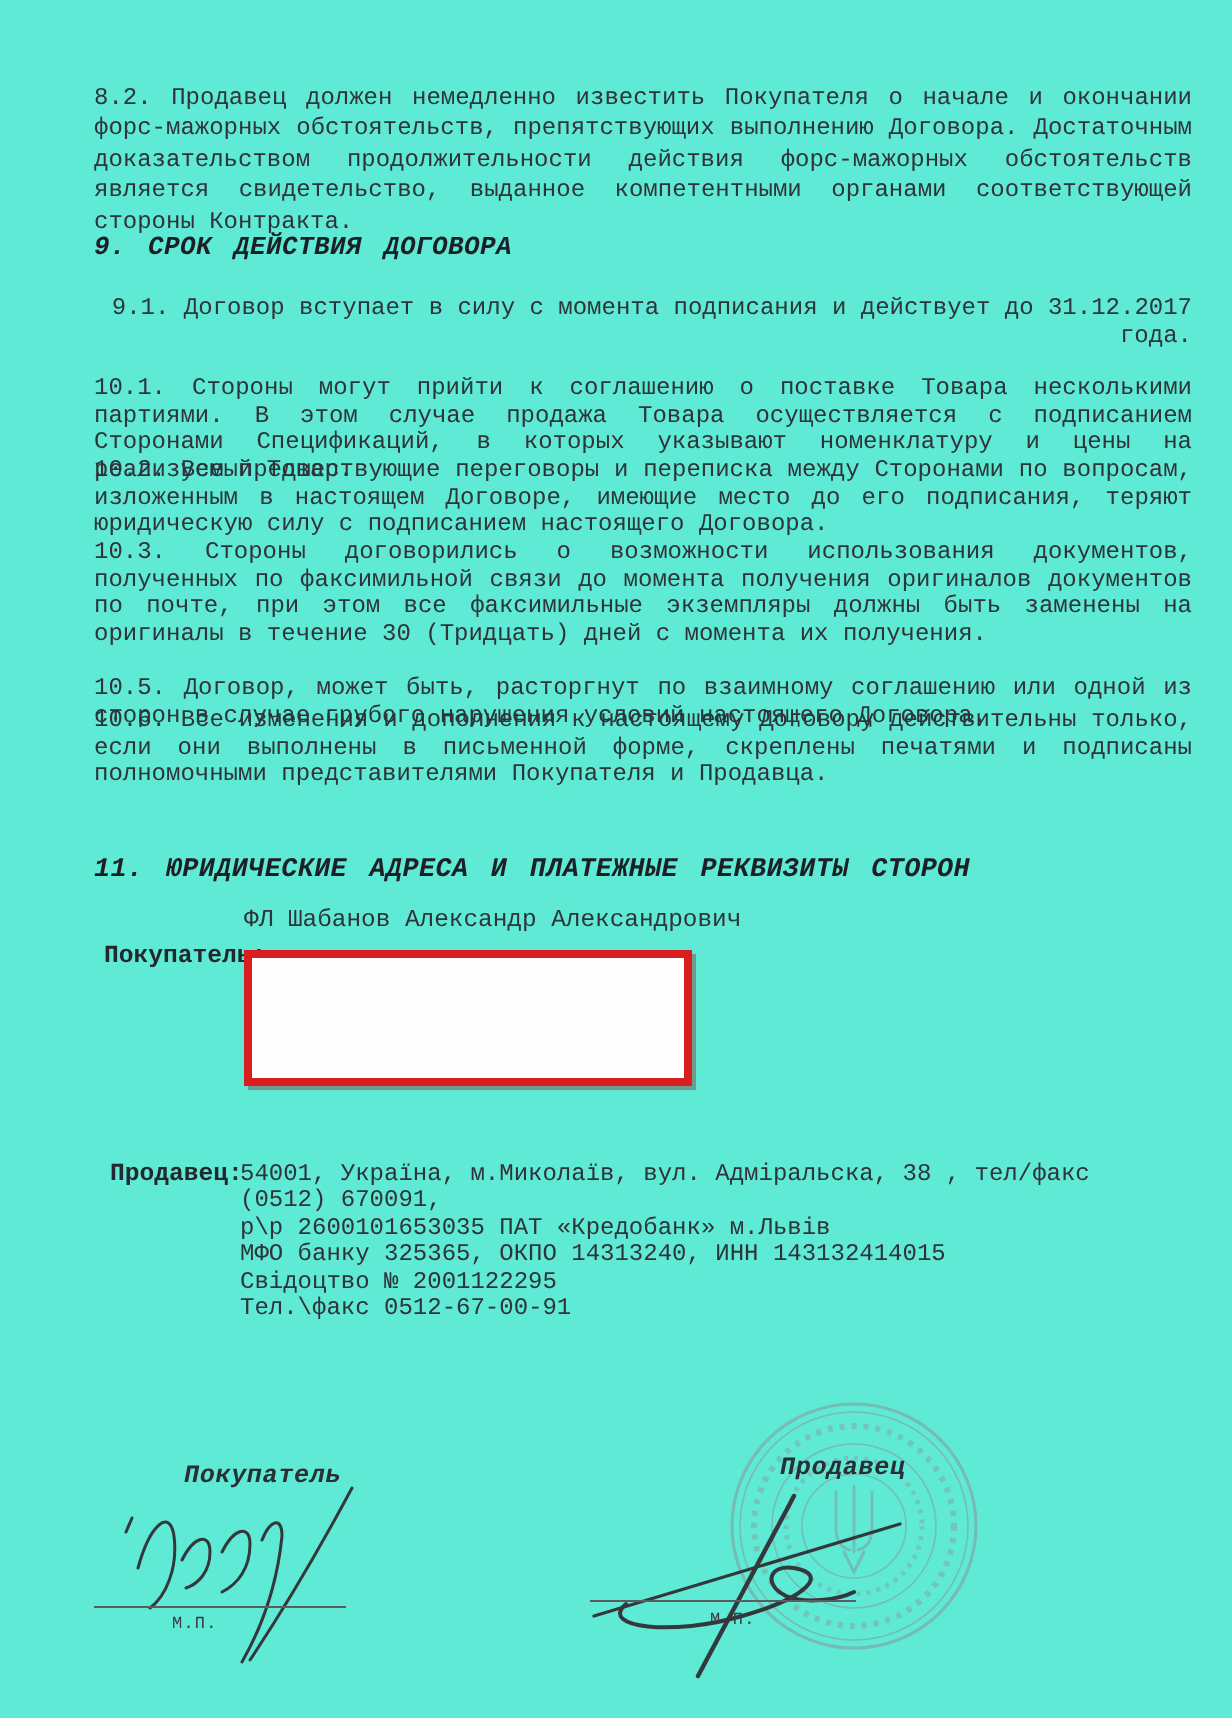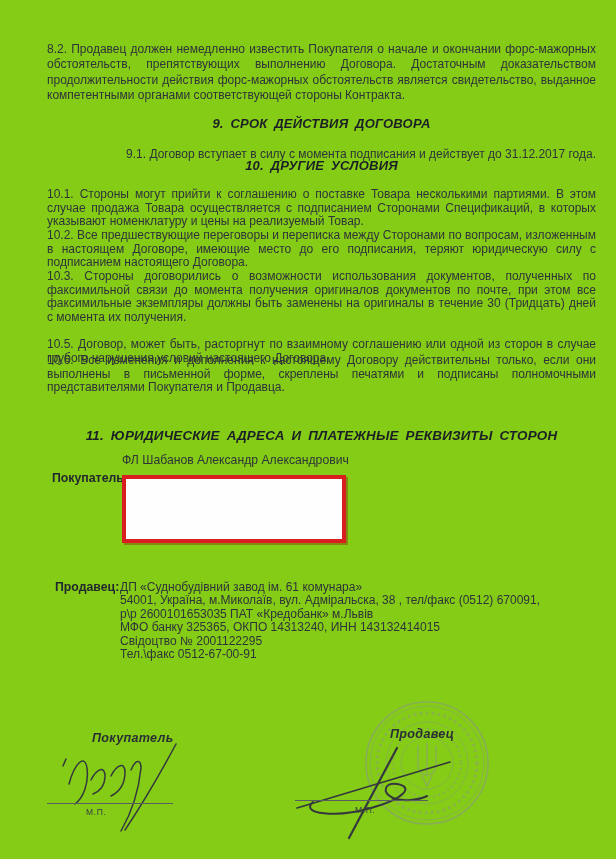--- a/index.html
+++ b/index.html
@@ -1,29 +1,29 @@
 <!DOCTYPE html>
 <html><head>
 <meta charset="utf-8">
 <style>
   html,body{margin:0;padding:0;background:#e9e9e9;}
   .page{
     position:relative;width:616px;height:859px;overflow:hidden;
-    background:#84cc16;outline:1px solid #dcdcda;
-    font-family:Liberation Sans, sans-serif;
+    background:#5eead4;outline:1px solid #dcdcda;
+    font-family:Liberation Mono, monospace;
     color:#2d3136;
   }
   .abs{position:absolute;}
   .para{
     left:47px;width:549px;font-size:12px;line-height:13.6px;
     text-align:justify;color:#2f333a;
   }
   .para.first{line-height:15.4px;}
   .head{
-    left:47px;width:549px;text-align:center;margin:0;
+    left:47px;width:549px;text-align:left;margin:0;
     font-size:13px;font-weight:bold;font-style:italic;color:#1c1f26;
     word-spacing:3px;letter-spacing:.2px;
   }
   .party-label{font-weight:bold;font-size:12.3px;color:#23272e;}
   .party-value{font-size:12.2px;color:#2f333a;}
   .seller-lines div{font-size:12px;line-height:13.4px;color:#2f333a;}
   .redaction{
     left:122px;top:475px;width:216px;height:60px;
     border:4px solid #d81e1e;background:#fefefe;
     box-shadow:2px 2px 0 rgba(140,10,10,.35);
@@ -42,37 +42,35 @@
 </head>
 <body>
 
 <div class="page">
 
   <p class="abs para first" style="top:30px;">8.2. Продавец должен немедленно известить Покупателя о начале и окончании форс-мажорных обстоятельств, препятствующих выполнению Договора. Достаточным доказательством продолжительности действия форс-мажорных обстоятельств является свидетельство, выданное компетентными органами соответствующей стороны Контракта.</p>
 
   <h2 class="abs head" style="top:116px;">9. СРОК ДЕЙСТВИЯ ДОГОВОРА</h2>
   <p class="abs para" style="top:136px;text-align:right;">9.1. Договор вступает в силу с момента подписания и действует до 31.12.2017 года.</p>
 
-  <h2 class="abs head" style="top:158px;">10. ДРУГИЕ УСЛОВИЯ</h2>
   <p class="abs para" style="top:176px;">10.1. Стороны могут прийти к соглашению о поставке Товара несколькими партиями. В этом случае продажа Товара осуществляется с подписанием Сторонами Спецификаций, в которых указывают номенклатуру и цены на реализуемый Товар.</p>
   <p class="abs para" style="top:217px;">10.2. Все предшествующие переговоры и переписка между Сторонами по вопросам, изложенным в настоящем Договоре, имеющие место до его подписания, теряют юридическую силу с подписанием настоящего Договора.</p>
   <p class="abs para" style="top:258px;">10.3. Стороны договорились о возможности использования документов, полученных по факсимильной связи до момента получения оригиналов документов по почте, при этом все факсимильные экземпляры должны быть заменены на оригиналы в течение 30 (Тридцать) дней с момента их получения.</p>
   <p class="abs para" style="top:326px;">10.5. Договор, может быть, расторгнут по взаимному соглашению или одной из сторон в случае грубого нарушения условий настоящего Договора.</p>
   <p class="abs para" style="top:342px;">10.6. Все изменения и дополнения к настоящему Договору действительны только, если они выполнены в письменной форме, скреплены печатями и подписаны полномочными представителями Покупателя и Продавца.</p>
 
   <h2 class="abs head" style="top:428px;font-size:13.4px;">11. ЮРИДИЧЕСКИЕ АДРЕСА И ПЛАТЕЖНЫЕ РЕКВИЗИТЫ СТОРОН</h2>
 
   <span class="abs party-label" style="left:52px;top:471px;">Покупатель:</span>
   <span class="abs party-value" style="left:122px;top:453px;">ФЛ Шабанов Александр Александрович</span>
 
   <div class="abs redaction" style="border-color: rgb(216, 30, 30);"></div>
 
   <span class="abs party-label" style="left:55px;top:580px;">Продавец:</span>
   <div class="abs seller-lines" style="left:120px;top:581px;width:460px;">
-    <div>ДП «Суднобудівний завод ім. 61 комунара»</div>
     <div>54001, Україна, м.Миколаїв, вул. Адміральска, 38 , тел/факс (0512) 670091,</div>
     <div>р\р 2600101653035 ПАТ «Кредобанк» м.Львів</div>
     <div>МФО банку 325365, ОКПО 14313240, ИНН 143132414015</div>
     <div>Свідоцтво № 2001122295</div>
     <div>Тел.\факс 0512-67-00-91</div>
   </div>
 
   <svg class="abs stamp-svg" style="left: 362px; top: 698px; color: rgb(141, 144, 151);" width="130" height="130" viewBox="0 0 130 130">
     <g stroke="currentColor" fill="none">
       <circle cx="65" cy="65" r="61" stroke-width="1.6"></circle>

